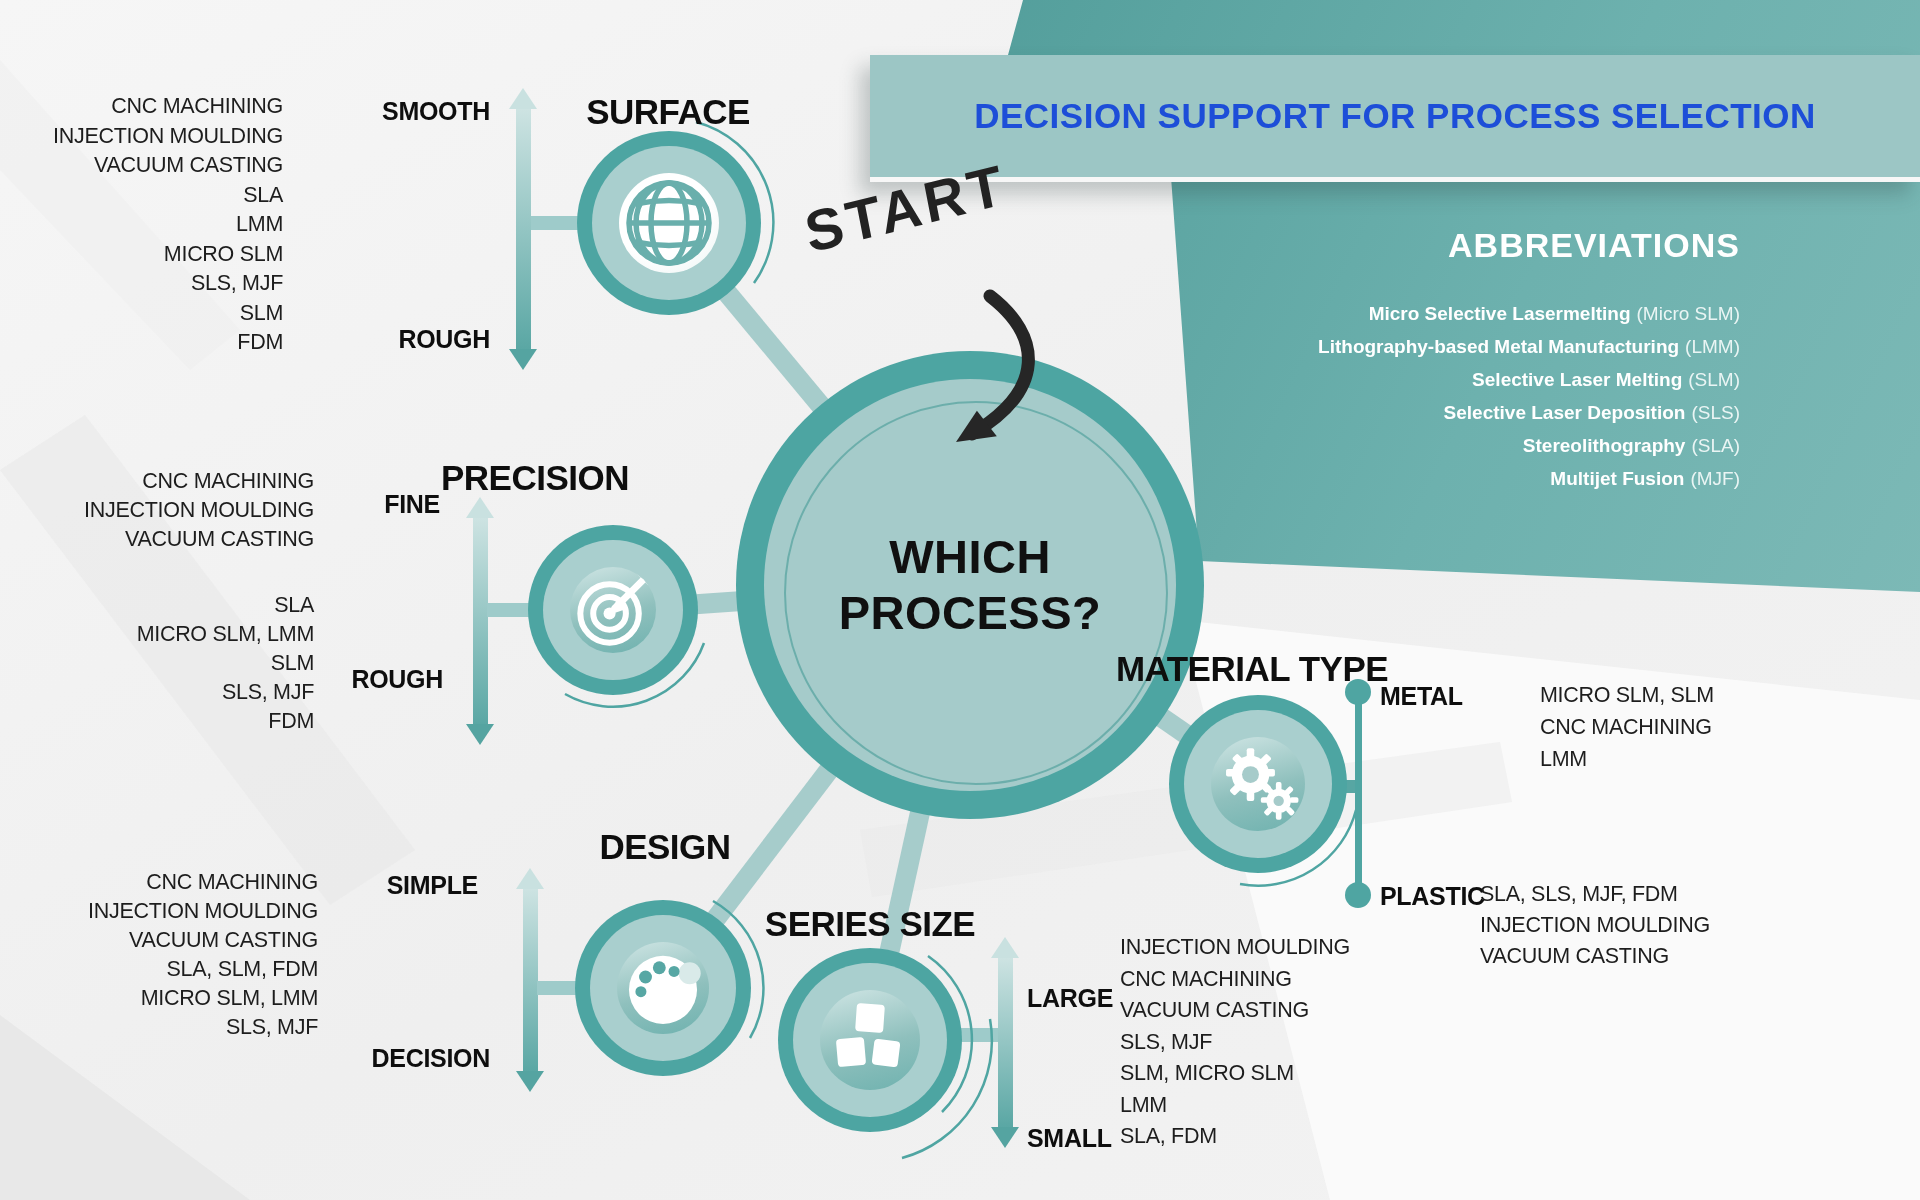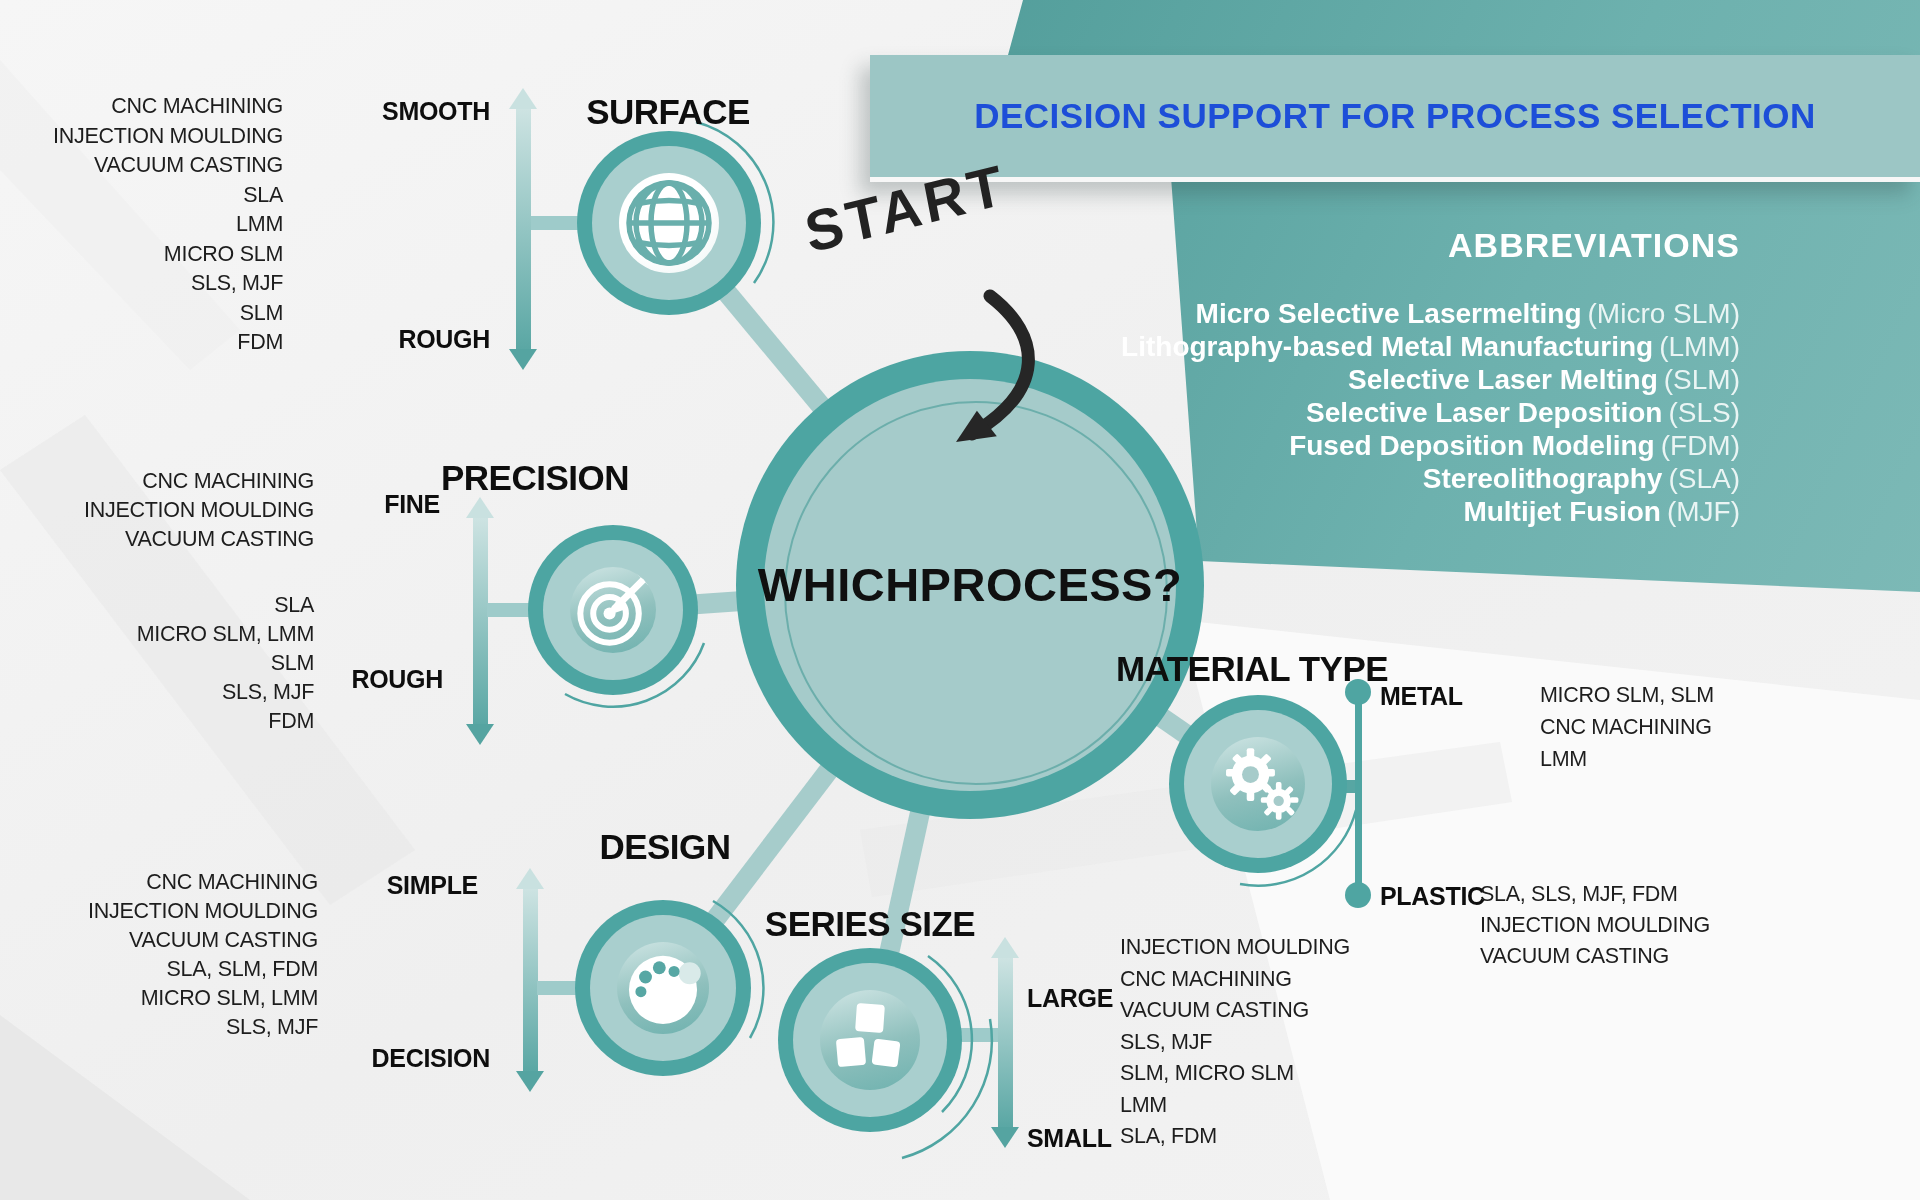--- a/index.html
+++ b/index.html
@@ -12,33 +12,33 @@
   
   .abbr-panel{position:absolute;left:1000px;top:0;width:920px;height:600px;
     background:linear-gradient(115deg,#549f9c 0%,#6db1ae 55%,#7cb9b6 100%);
     clip-path:polygon(23px 0,920px 0,920px 592px,199px 561px,171px 177px,171px 60px,8px 55px);}
   .banner{position:absolute;left:870px;top:55px;width:1050px;height:122px;background:#9cc6c5;
     border-bottom:5px solid #f7f7f7;box-shadow:-10px 12px 18px rgba(40,60,60,.25);
     display:flex;align-items:center;justify-content:center;}
   .banner-title{font-weight:700;font-size:35px;letter-spacing:.5px;color:#1d4ed8;white-space:nowrap;}
 
   .abbr-title{position:absolute;right:180px;top:226px;font-weight:700;font-size:34px;color:#fff;letter-spacing:1px;}
-  .abbr-list{position:absolute;right:180px;top:297px;text-align:right;font-size:28px;line-height:33px;color:#fff;white-space:nowrap;}
+  .abbr-list{position:absolute;right:180px;top:297px;text-align:right;font-size:19px;line-height:33px;color:#fff;white-space:nowrap;}
   .abbr-name{font-weight:700;}
   .abbr-ab{font-weight:400;color:#eaf5f4;margin-left:6px;}
 
   
   .center-node{position:absolute;left:736px;top:351px;width:468px;height:468px;border-radius:50%;
     background:#4da5a2;}
   .center-fill{position:absolute;left:28px;top:28px;right:28px;bottom:28px;border-radius:50%;
     background:#a5cbca;}
   .center-ring2{position:absolute;left:784px;top:401px;width:380px;height:380px;border-radius:50%;
     border:2px solid #61a9a6;opacity:.85;}
   .center-text{position:absolute;left:736px;top:351px;width:468px;height:468px;display:flex;
-    flex-direction:row;align-items:center;justify-content:center;text-align:center;}
+    flex-direction:column;align-items:center;justify-content:center;text-align:center;}
   .center-text div{font-weight:700;font-size:47px;line-height:56px;color:#101010;letter-spacing:.5px;}
   .start-label{position:absolute;left:806px;top:200px;font-weight:700;font-size:57px;letter-spacing:4px;
     color:#222;transform:rotate(-14deg) skewX(-3deg);transform-origin:left center;white-space:nowrap;}
 
   
   .node{position:absolute;border-radius:50%;background:#4da5a2;}
   .node-mid{position:absolute;left:15px;top:15px;right:15px;bottom:15px;border-radius:50%;background:#a9cfce;}
   .node-disc{position:absolute;left:27px;top:27px;right:27px;bottom:27px;border-radius:50%;
     display:flex;align-items:center;justify-content:center;overflow:hidden;}
   .disc-white{background:radial-gradient(circle at 40% 35%,#ffffff 55%,#e9f3f2 100%);}
@@ -83,21 +83,20 @@
   <div class="abbr-panel"></div>
   <div class="banner">
     <span class="banner-title">DECISION SUPPORT FOR PROCESS SELECTION</span>
   </div>
   <div class="abbr-title">ABBREVIATIONS</div>
   <div class="abbr-list">
     <div><span class="abbr-name">Micro Selective Lasermelting</span><span class="abbr-ab">(Micro SLM)</span></div>
     <div><span class="abbr-name">Lithography-based Metal Manufacturing</span><span class="abbr-ab">(LMM)</span></div>
     <div><span class="abbr-name">Selective Laser Melting</span><span class="abbr-ab">(SLM)</span></div>
     <div><span class="abbr-name">Selective Laser Deposition</span><span class="abbr-ab">(SLS)</span></div>
-    <div><span class="abbr-name">Fused Deposition Modeling</span><span class="abbr-ab">(FDM)</span></div>
     <div><span class="abbr-name">Stereolithography</span><span class="abbr-ab">(SLA)</span></div>
     <div><span class="abbr-name">Multijet Fusion</span><span class="abbr-ab">(MJF)</span></div>
   </div>
 
   <div class="varrow" style="left:508px;top:88px;">
     <div class="vhead-up"></div>
     <div class="vshaft" style="height:240px;"></div>
     <div class="vhead-down"></div>
   </div>
   <div class="stub" style="left:531px;top:216px;width:50px;"></div>

